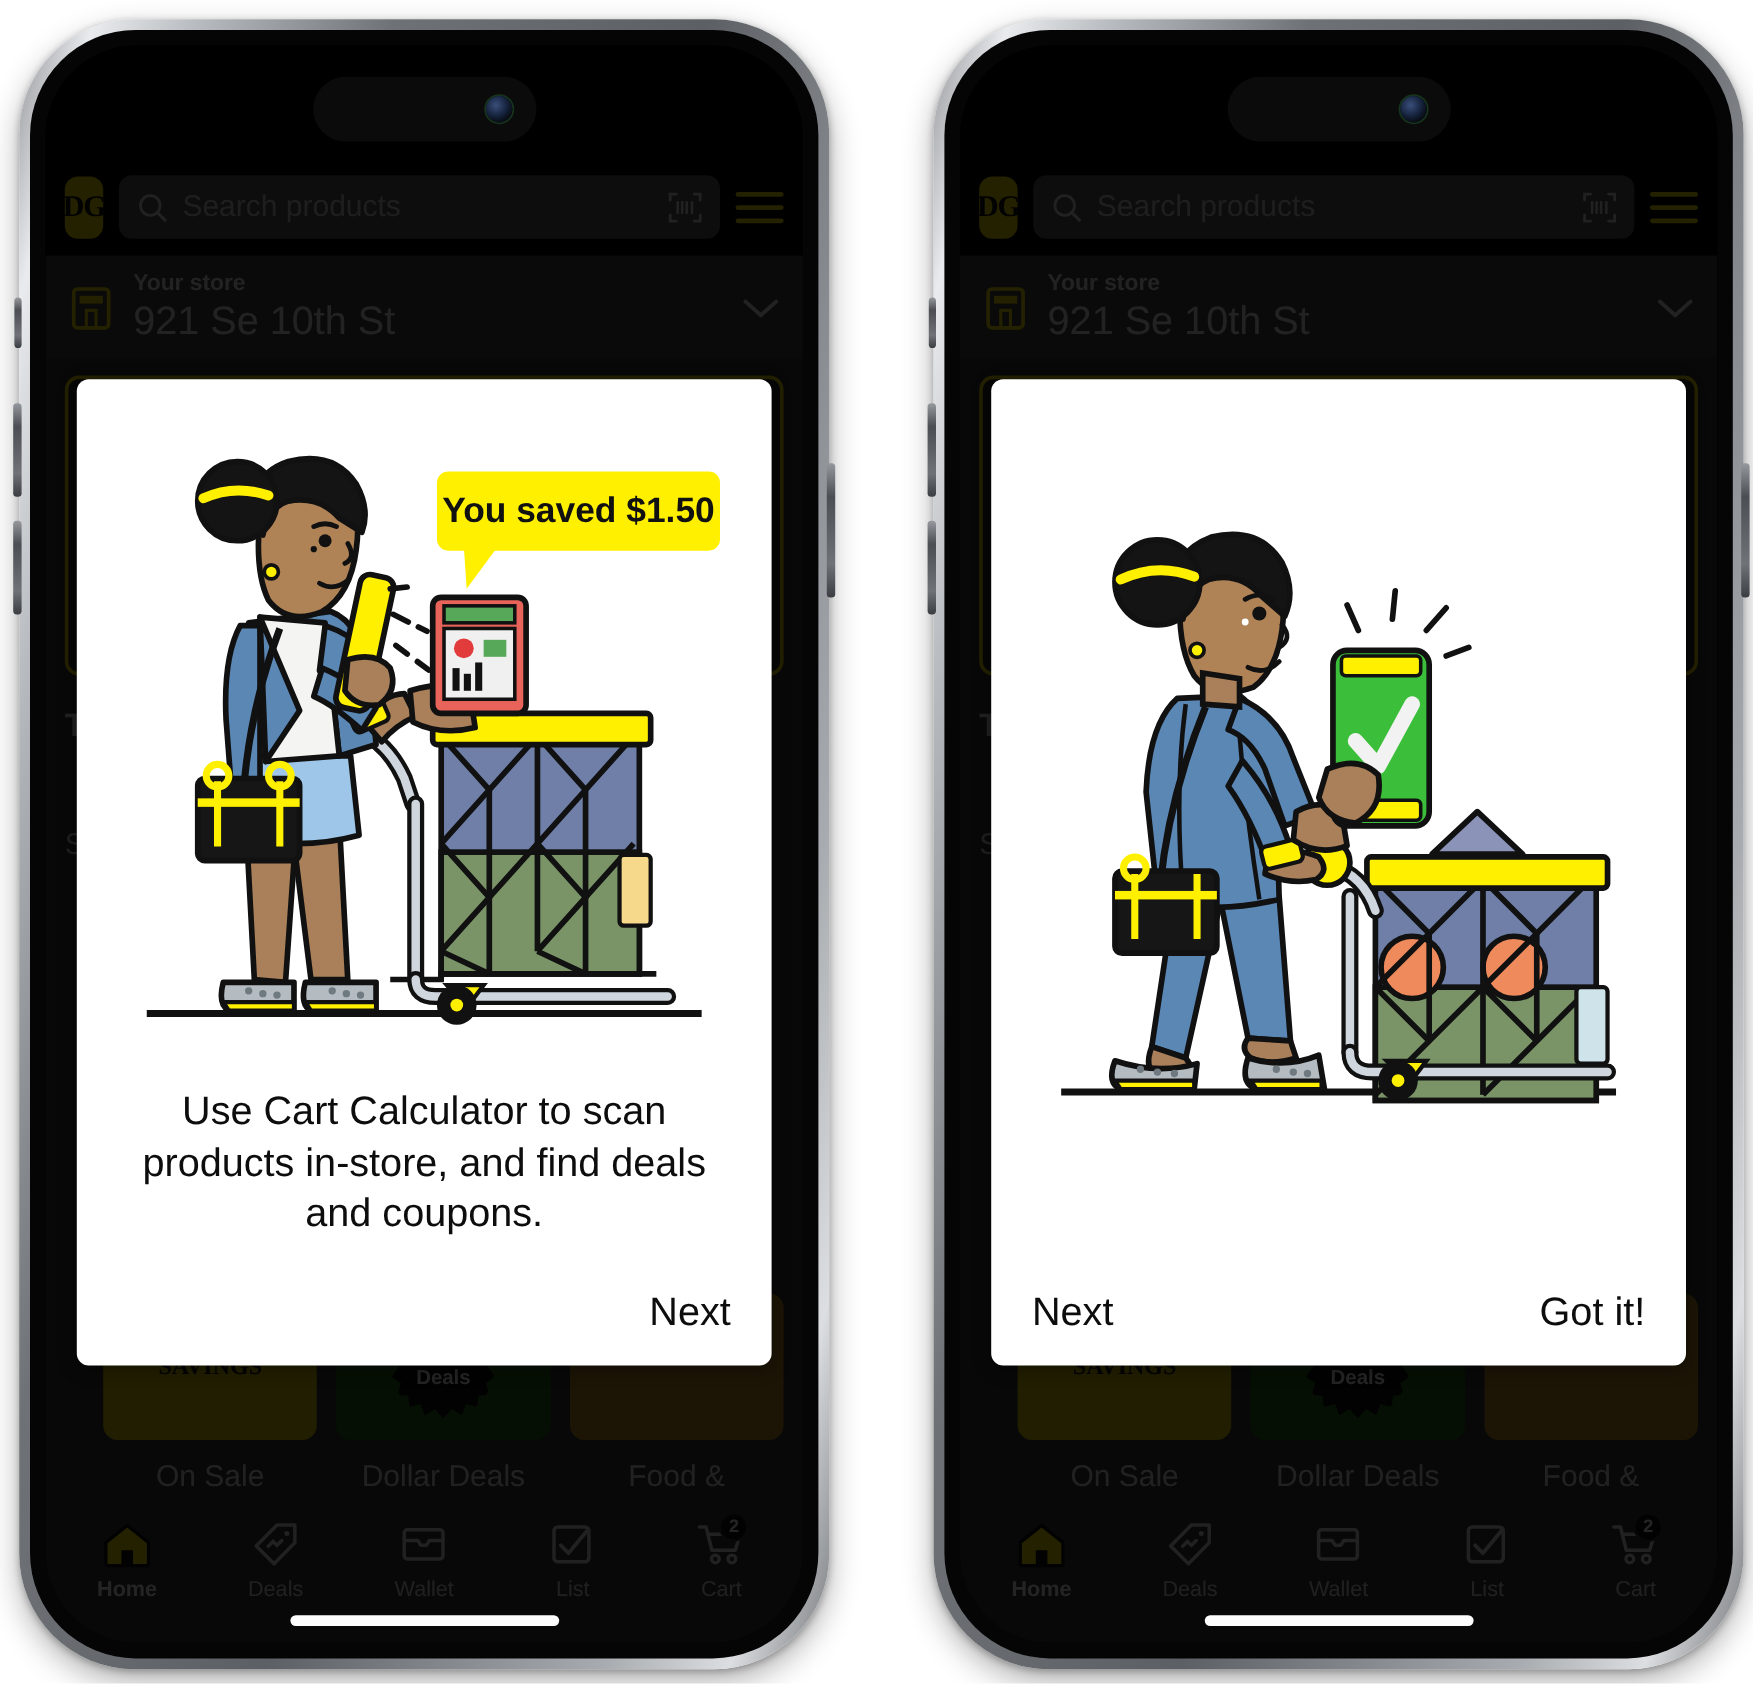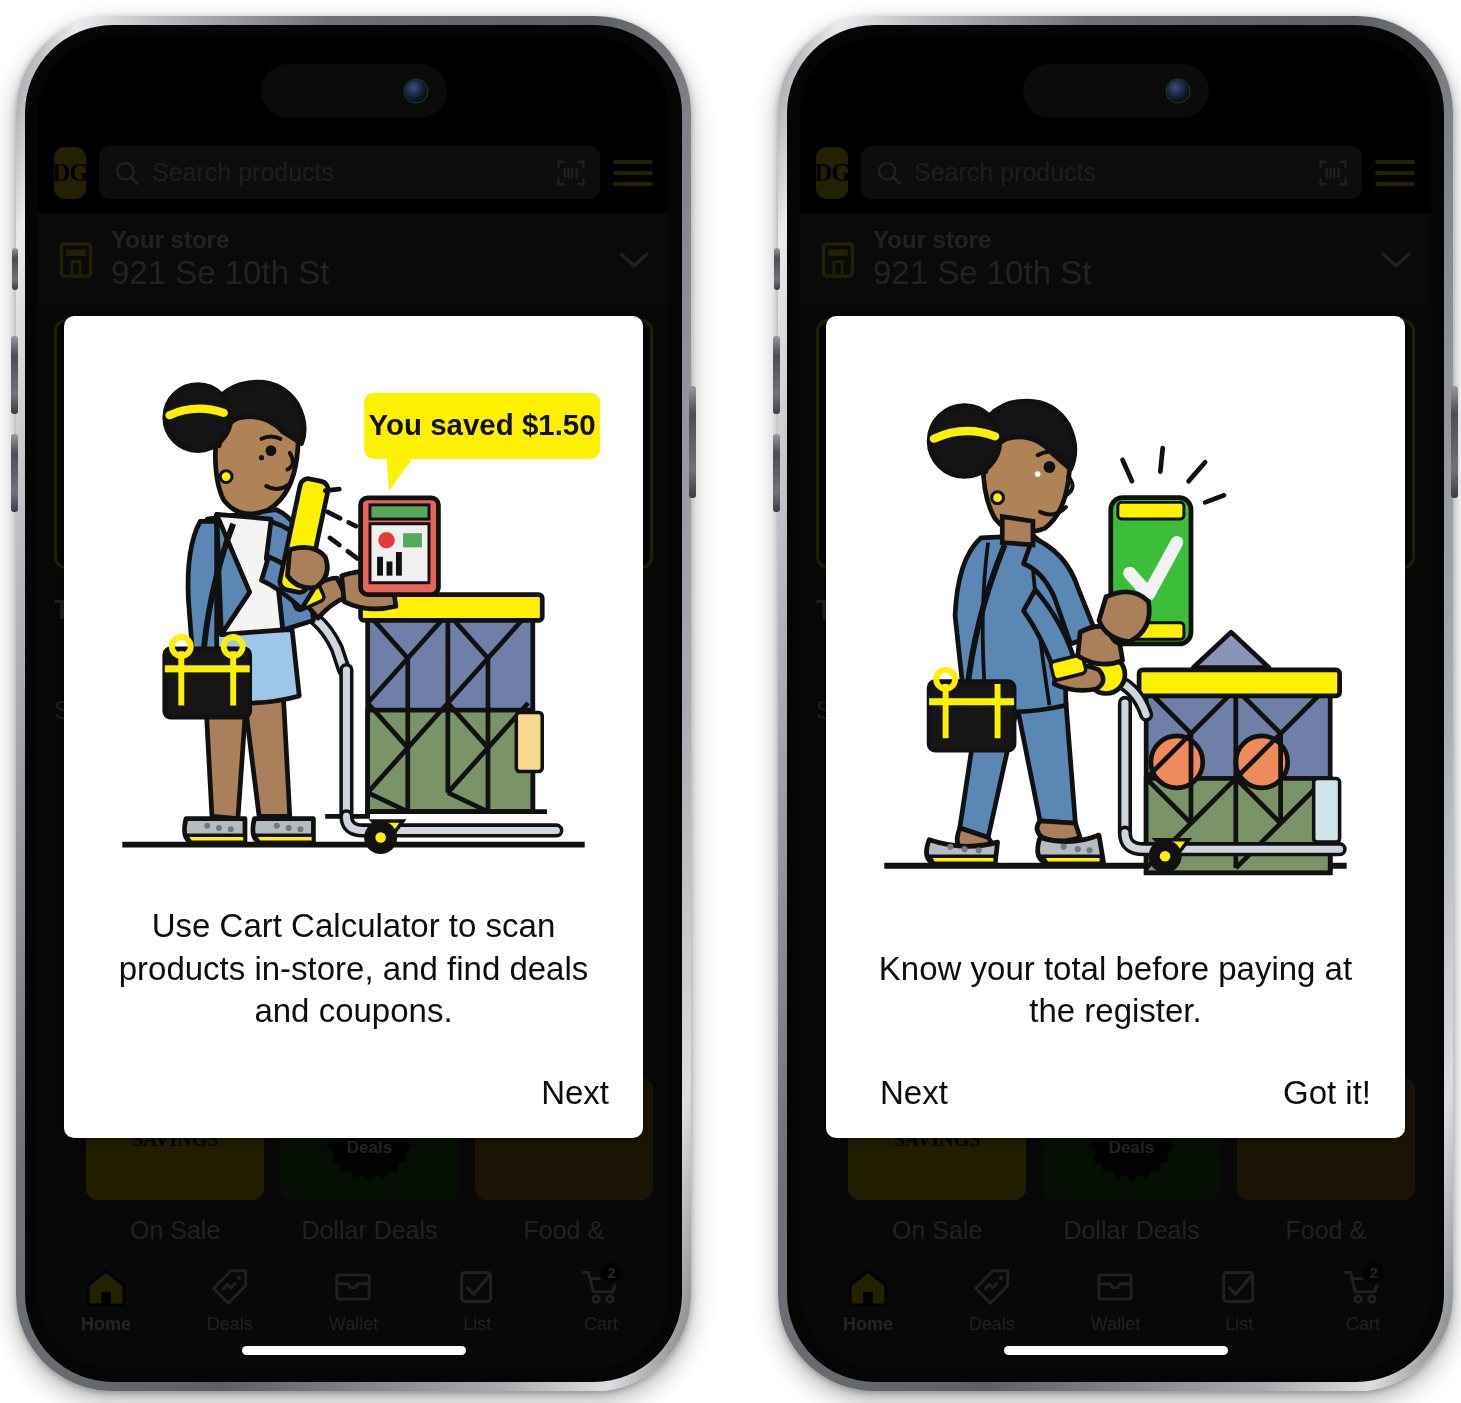--- a/index.html
+++ b/index.html
@@ -124,21 +124,21 @@
     padding: 3px 0;
   }
   .hamburger i { display:block; height: 4px; background: #ffec00; border-radius: 2px; }
 
   .storebar {
     background: #4a4a4a;
     padding: 13px 18px 12px 18px;
     display: flex; align-items: center; gap: 15px;
   }
   .store-txt { flex: 1; line-height: 1.18; }
-  .store-label { font-size: 24px; font-weight: 700; color: #f2f2f2; }
+  .store-label { font-size: 19px; font-weight: 700; color: #f2f2f2; }
   .store-addr  { font-size: 33px; color: #f4f4f4; }
 
   .bgbody {
     flex: 1;
     background: #3a3a3a;
     position: relative;
     overflow: hidden;
     padding: 0 16px;
   }
   .bg-hero {
@@ -240,21 +240,20 @@
     display: flex; align-items: center; justify-content: space-between;
     min-height: 54px;
   }
   .modal-btn {
     font-size: 33px;
     color: #0d0d0d;
     background: none; border: none;
     cursor: pointer;
     font-family: "Liberation Sans", sans-serif;
     padding: 2px 4px;
-    margin-left: 20px;
   }
   .spacer { flex: 1; }
 </style>
 </head>
 <body>
 
 <div class="stage">
 
   <div class="phone" id="phone-1">
     <div class="btn-side btn-silent"></div>
@@ -745,21 +744,20 @@
 
                 <circle cx="164" cy="66" r="5" fill="#111"></circle>
                 <path d="M154 56 Q164 50 174 56" fill="none" stroke="#111" stroke-width="3.4" stroke-linecap="round"></path>
                 <path d="M180 74 Q188 84 178 90" fill="none" stroke="#111" stroke-width="3.4" stroke-linecap="round"></path>
                 <path d="M156 104 Q168 110 178 100" fill="none" stroke="#111" stroke-width="3.4" stroke-linecap="round"></path>
                 <circle cx="120" cy="92" r="5" fill="#fff000" stroke="#111" stroke-width="2.6"></circle>
                 <circle cx="154" cy="72" r="2.4" fill="#fff"></circle>
               </g>
             </svg>
           </div>
-          <div class="modal-text">Know your total before paying at the register.</div>
           <div class="modal-actions">
             <button class="modal-btn">Next</button>
             <button class="modal-btn">Got it!</button>
           </div>
         </div>
 
         <div class="home-indicator"></div>
       </div>
     </div>
   </div>

